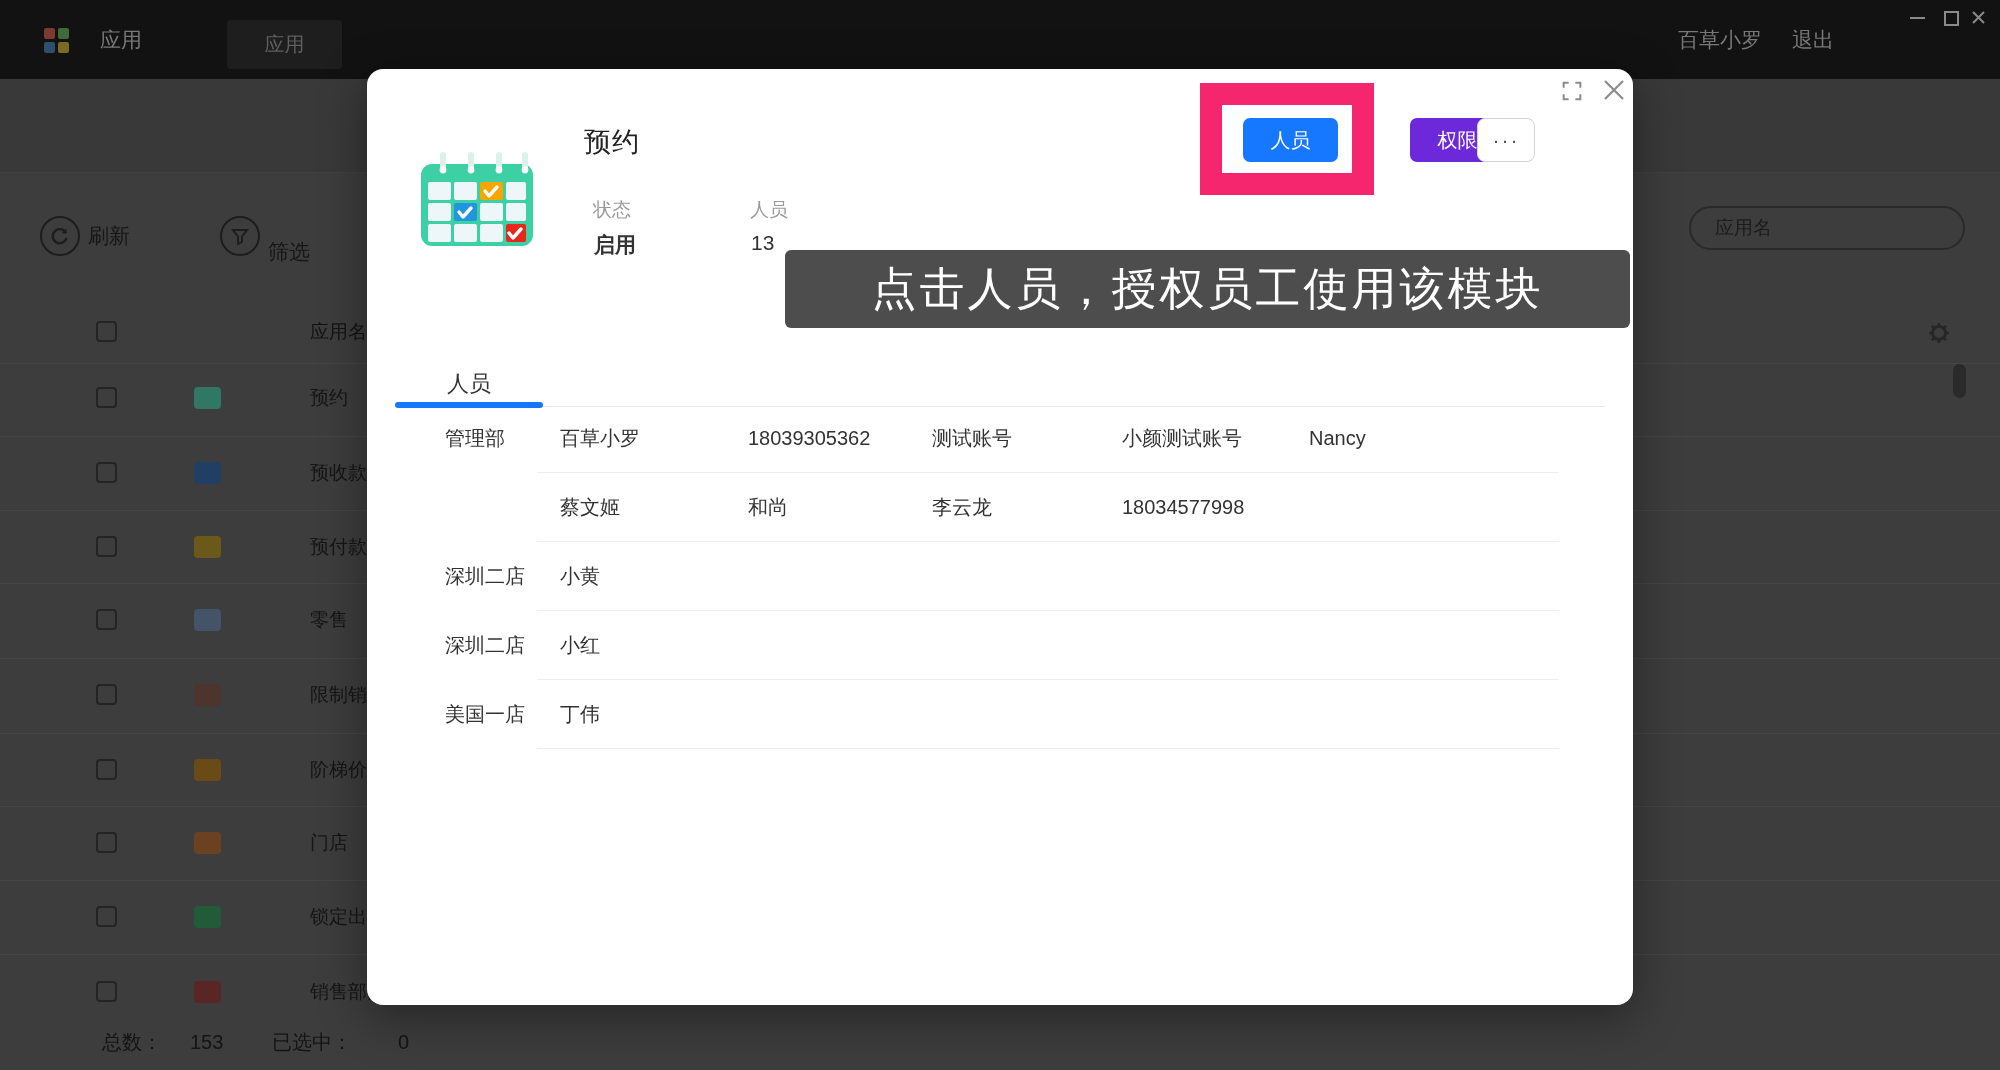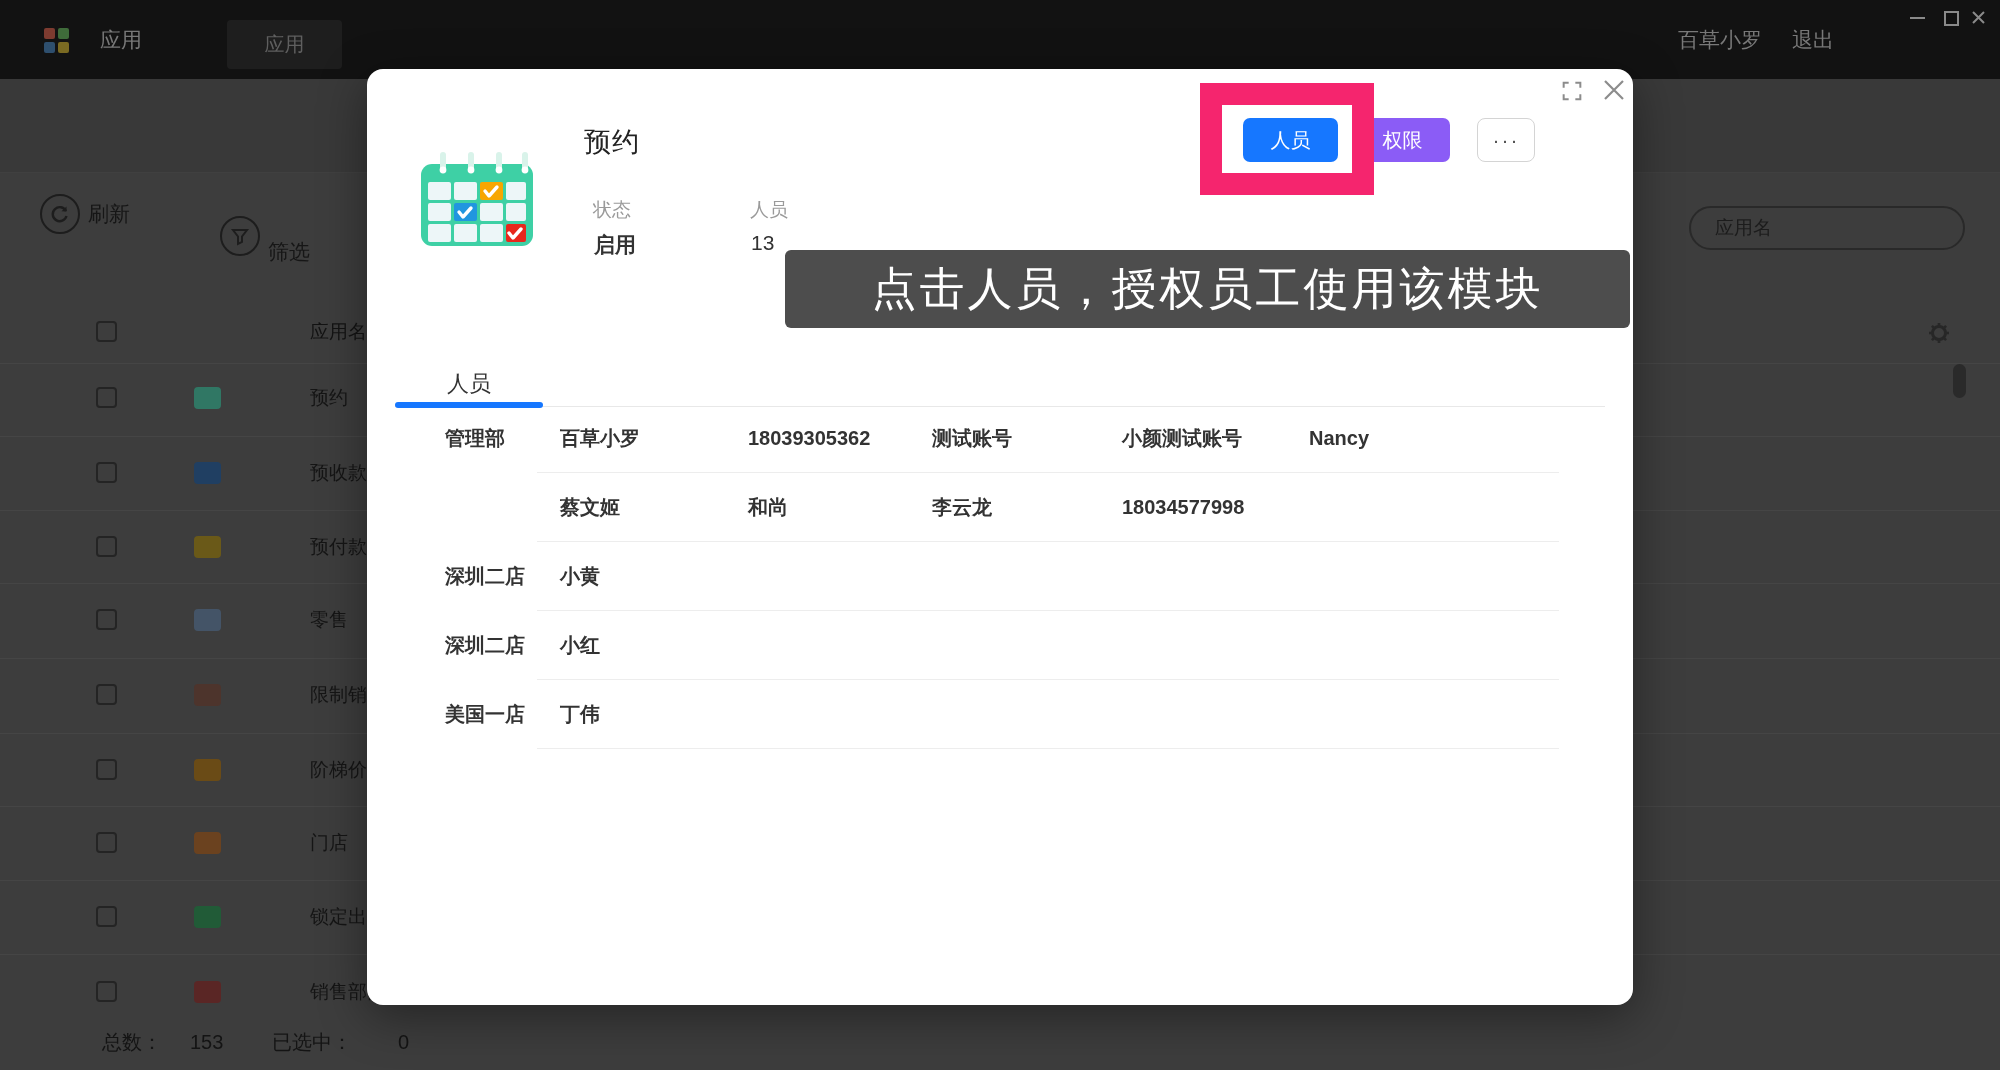--- a/index.html
+++ b/index.html
@@ -45,21 +45,21 @@
         font-size:20px;font-family:inherit;cursor:pointer;}
   #btn-more{background:#fff;border:1px solid #d4d4d4;color:#555;font-size:21px;letter-spacing:2px;border-radius:8px;}
   #pinkframe{position:absolute;left:833px;top:14px;width:174px;height:112px;box-sizing:border-box;
              border:22px solid #f5256e;z-index:7;pointer-events:none;}
   #tabrow-label{position:absolute;left:28px;top:300px;width:148px;text-align:center;font-size:22px;color:#333;}
   #tab-underline{position:absolute;left:28px;top:333px;width:148px;height:6px;border-radius:3px;background:#1677ff;}
   #tabline{position:absolute;left:28px;top:337px;width:1210px;height:1px;background:#e8e8e8;}
   #tooltip{position:absolute;left:418px;top:181px;width:845px;height:78px;background:#4d4d4d;
            border-radius:6px;color:#fff;font-size:45px;display:flex;align-items:center;
            justify-content:center;letter-spacing:3px;z-index:9;white-space:nowrap;}
-  #peopletable{position:absolute;left:0;top:335px;width:1266px;font-weight:bold;}
+  #peopletable{position:absolute;left:0;top:335px;width:1266px;}
   .prow{position:relative;display:grid;grid-template-columns:115px 188px 184px 190px 187px 1fr;
         align-items:center;height:69px;padding-left:78px;font-size:20px;color:#333;}
   .prow .pline{position:absolute;left:170px;right:74px;bottom:0;height:1px;background:#ededed;}
   .iconbtn{background:none;border:none;padding:0;cursor:pointer;position:absolute;}
   .cal-icon{position:absolute;left:54px;top:82px;}
 </style>
 </head>
 <body>
 
 <div id="stage">
@@ -77,21 +77,21 @@
     <div class="brand" style="left:1792px;">退出</div>
     <div class="winctl" style="left:1910px;top:17px;width:15px;height:2px;background:#8a8a8a;"></div>
     <div class="winctl" style="left:1944px;top:11px;width:11px;height:11px;border:2px solid #8a8a8a;"></div>
     <svg class="winctl" style="left:1972px;top:11px;" width="13" height="13" viewBox="0 0 13 13">
       <path d="M1 1 L12 12 M12 1 L1 12" stroke="#8a8a8a" stroke-width="2"></path>
     </svg>
   </div>
 
   <div id="headband"></div>
 
-  <div class="toolbtn" style="left:40px;top:194px;">
+  <div class="toolbtn" style="left:40px;top:216px;">
     <span class="circleicon">
       <svg width="22" height="22" viewBox="0 0 22 22">
         <path d="M17 8 A7 7 0 1 0 17.5 13" fill="none" stroke="#1d1d1d" stroke-width="2.4"></path>
         <path d="M17.5 3.5 L17.5 8.5 L12.5 8.2 Z" fill="#1d1d1d"></path>
       </svg>
     </span>
     <span style="margin-left:8px;">刷新</span>
   </div>
 
   <div class="toolbtn" style="left:220px;top:206px;">
@@ -225,21 +225,21 @@
     </svg>
 
     <div id="modal-title">预约</div>
 
     <div class="fieldlabel" style="left:226px;font-family:Liberation Serif, serif;">状态</div>
     <div class="fieldlabel" style="left:383px;">人员</div>
     <div class="fieldvalue" style="left:227px;font-weight:bold;">启用</div>
     <div class="fieldvalue" style="left:384px;">13</div>
 
     <button class="mbtn" style="left:876px;width:95px;background:#1677ff;">人员</button>
-    <button class="mbtn" style="left:988px;width:95px;background:#8b5cf6;">权限</button>
+    <button class="mbtn" style="left:1043px;width:95px;background:#6d28d9;">权限</button>
     <button class="mbtn" id="btn-more" style="left:1110px;width:58px;">···</button>
 
     <div id="pinkframe"></div>
 
     <svg class="iconbtn" style="left:1195px;top:12px;" width="20" height="20" viewBox="0 0 24 24">
       <g fill="none" stroke="#8c8c8c" stroke-width="2.4">
         <path d="M2 8 V2 H8"></path>
           <path d="M16 2 H22 V8"></path>
           <path d="M22 16 V22 H16"></path>
           <path d="M8 22 H2 V16"></path>

